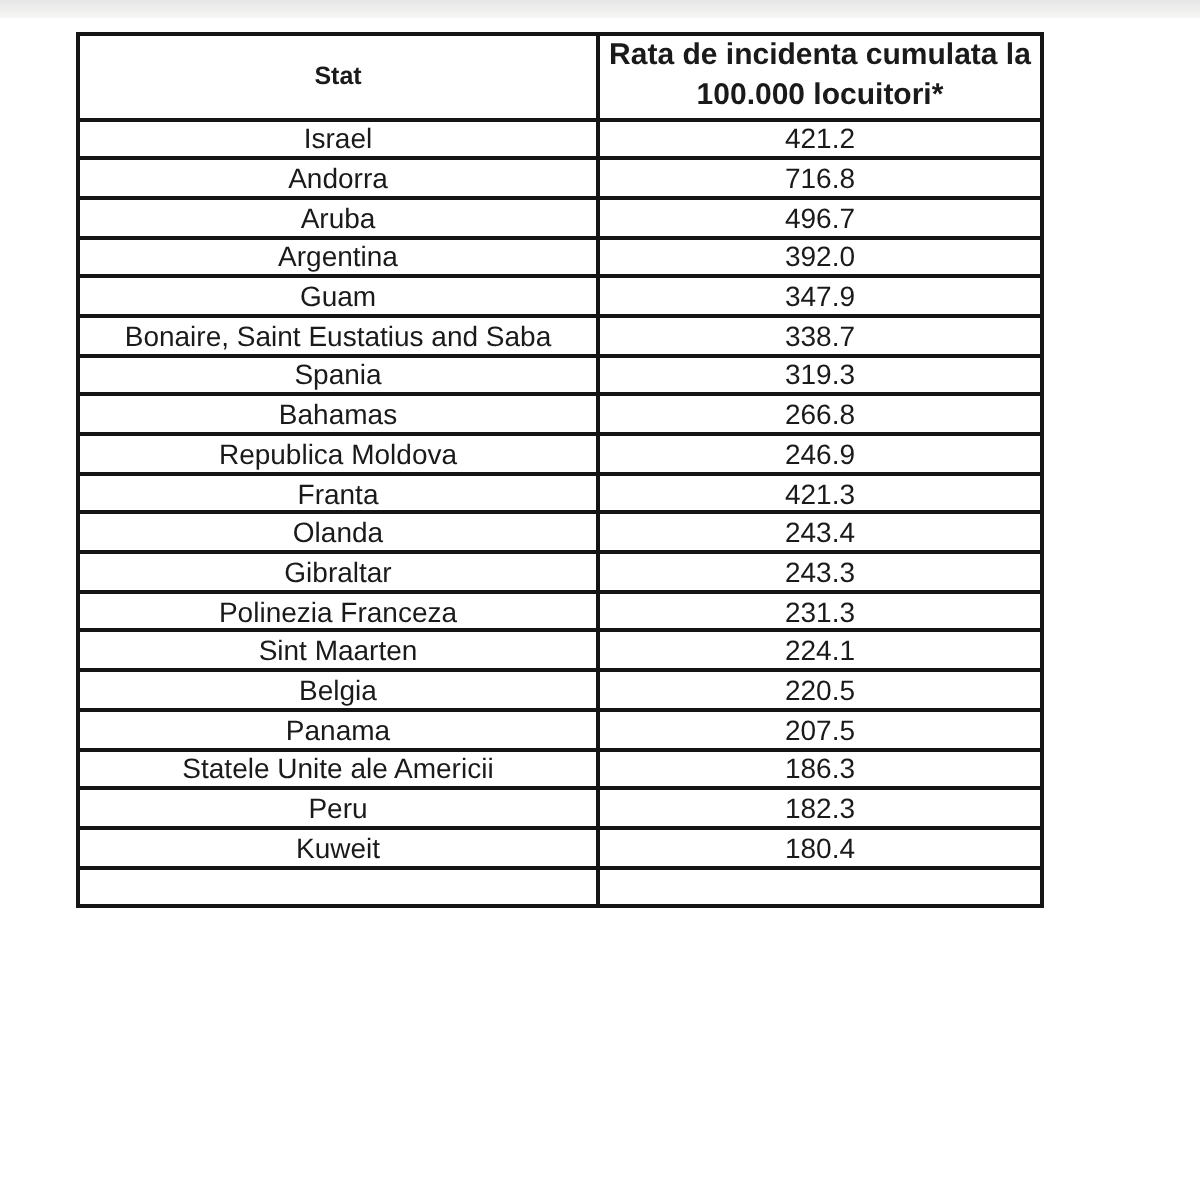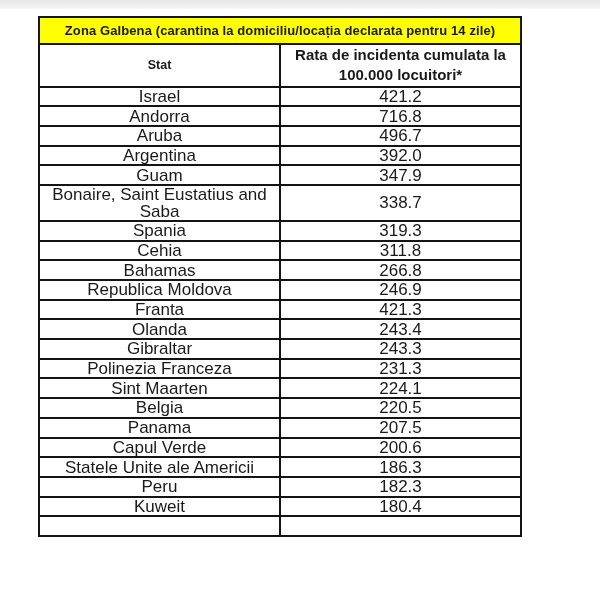--- a/index.html
+++ b/index.html
@@ -49,35 +49,32 @@
     font-weight: bold;
     height: 38px;
   }
   th.header-rate {
     font-size: 15px;
     font-weight: bold;
     white-space: pre-line;
     line-height: 1.35;
   }
   tbody td {
-    font-size: 17px;
+    font-size: 14px;
     height: 17.7px;
     line-height: 1;
   }
 </style>
 </head>
 <body>
 
 <div class="top-strip"></div>
 
 <table class="incidence">
   <thead>
-    <tr>
-      <td colspan="2" class="title-cell">Zona Galbena (carantina la domiciliu/locația declarata pentru 14 zile)</td>
-    </tr>
     <tr>
       <th class="header-stat">Stat</th>
       <th class="header-rate">Rata de incidenta cumulata la
 100.000 locuitori*</th>
     </tr>
   </thead>
   <tbody>
 
   <tr>
         <td>Israel</td>
@@ -99,24 +96,20 @@
         <td>Guam</td>
         <td>347.9</td>
       </tr>
       <tr>
         <td>Bonaire, Saint Eustatius and Saba</td>
         <td>338.7</td>
       </tr>
       <tr>
         <td>Spania</td>
         <td>319.3</td>
-      </tr>
-      <tr>
-        <td>Cehia</td>
-        <td>311.8</td>
       </tr>
       <tr>
         <td>Bahamas</td>
         <td>266.8</td>
       </tr>
       <tr>
         <td>Republica Moldova</td>
         <td>246.9</td>
       </tr>
       <tr>
@@ -141,24 +134,20 @@
       </tr>
       <tr>
         <td>Belgia</td>
         <td>220.5</td>
       </tr>
       <tr>
         <td>Panama</td>
         <td>207.5</td>
       </tr>
       <tr>
-        <td>Capul Verde</td>
-        <td>200.6</td>
-      </tr>
-      <tr>
         <td>Statele Unite ale Americii</td>
         <td>186.3</td>
       </tr>
       <tr>
         <td>Peru</td>
         <td>182.3</td>
       </tr>
       <tr>
         <td>Kuweit</td>
         <td>180.4</td>

